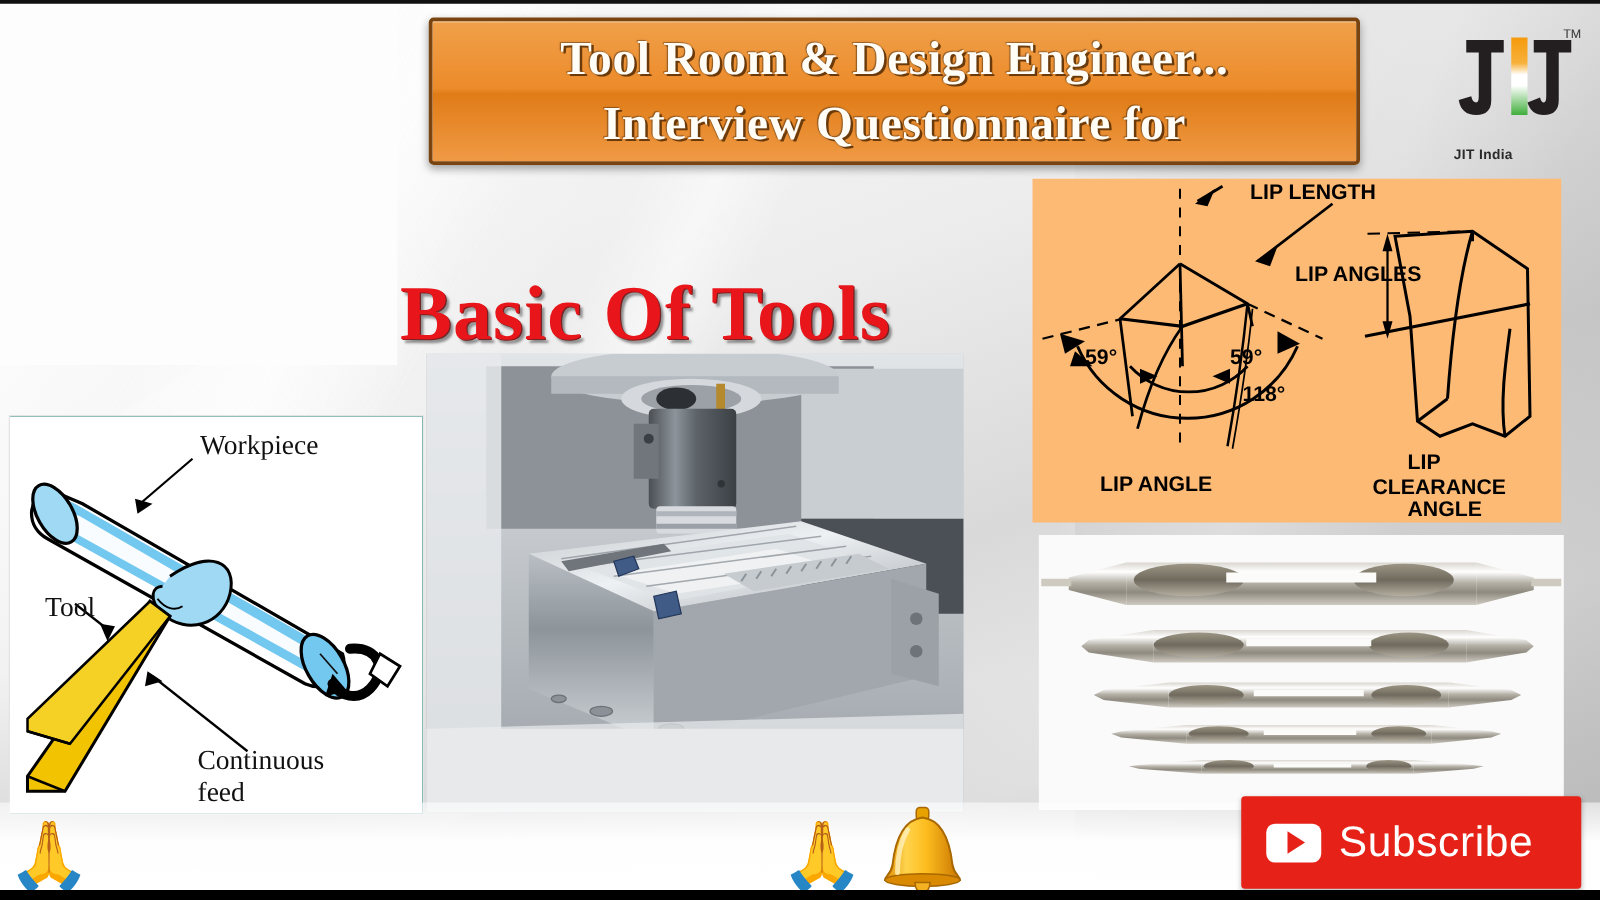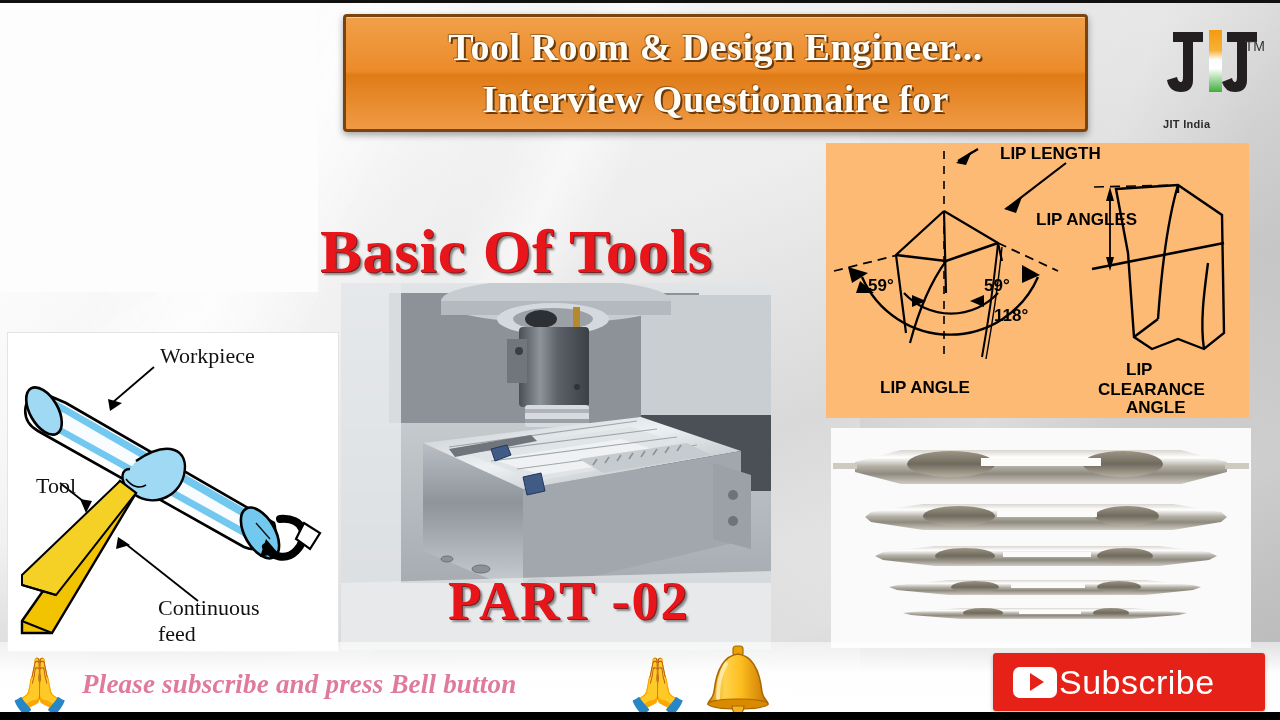--- a/index.html
+++ b/index.html
@@ -50,21 +50,21 @@
     font-size:38px;
     line-height:52px;
     color:#fffdf6;
     letter-spacing:.5px;
     text-shadow:2px 2px 0 #6a3a0a, -1px -1px 0 rgba(0,0,0,.25), 0 0 2px rgba(0,0,0,.4);
     white-space:nowrap;
   }
 
   
   .logo{ position:absolute; left:1163px; top:18px; width:104px; height:112px; z-index:30; }
-  .logo-tm{ position:absolute; right:2px; top:4px; font-size:14px; color:#333;margin-top:16px; }
+  .logo-tm{ position:absolute; right:2px; top:4px; font-size:10px; color:#333; }
   .logo-cap{ position:absolute; left:0; right:0; bottom:0; text-align:left;
     font-size:11px; font-weight:bold; color:#2a2a2a; letter-spacing:.3px; }
 
   
   .panel{ position:absolute; overflow:hidden; z-index:20; }
 
   
   .mold{ left:0px; top:0px; width:318px; height:292px; }
   .mold-bg{ position:absolute; inset:0; background:#fdfdfd; }
   
@@ -98,23 +98,23 @@
   .pray2{ left:624px; bottom:8px; }
   .bellwrap{ left:700px; bottom:4px; }
   .bell-svg{ display:block; }
   .sub-text{
     position:absolute; left:82px; bottom:20px;
     font-family:"Liberation Serif", serif;
     font-style:italic; font-weight:bold;
     font-size:27px; color:#e07a9b; letter-spacing:.2px; white-space:nowrap;
   }
   .yt-btn{
-    position:absolute; right:15px; bottom:9px; width:272px; height:58px;
+    position:absolute; right:15px; bottom:9px; width:272px; height:74px;
     background:#e62117; border-radius:3px;
-    display:flex; align-items:center; gap:2px; padding-left:20px;
+    display:flex; align-items:center; gap:14px; padding-left:20px;
     box-shadow:0 2px 4px rgba(0,0,0,.25);
   }
   .yt-play{ width:44px; height:31px; background:#fff; border-radius:7px;
     display:flex; align-items:center; justify-content:center; flex:none; }
   .yt-tri{ width:0; height:0; border-left:14px solid #e62117;
     border-top:9px solid transparent; border-bottom:9px solid transparent; margin-left:3px; }
   .yt-label{ color:#fff; font-size:34px; font-weight:normal; letter-spacing:.5px;
     font-family:"Liberation Sans", sans-serif; }
 </style>
 </head>
@@ -542,21 +542,20 @@
       <g fill="#6d7378">
         <circle cx="392" cy="212" r="5"></circle>
           <circle cx="392" cy="238" r="5"></circle>
       </g>
 
       <rect x="0" y="300" width="430" height="67" fill="#dfe2e5"></rect>
       <path d="M0,300 L430,288 L430,367 L0,367 Z" fill="#e9ecee" opacity=".7"></path>
     </svg>
   </div>
 
-  <div class="red-head part-02">PART -02</div>
 
   <div class="footer">
     <div class="footer-bg"></div>
 
     <span class="emoji pray1">🙏</span>
     <span class="emoji pray2">🙏</span>
 
     <div class="emoji bellwrap">
       <svg class="bell-svg" width="76" height="72" viewBox="0 0 76 72">
         <defs>
@@ -568,21 +567,20 @@
           </linearGradient>
         </defs>
         <rect x="33" y="2" width="10" height="10" rx="3" fill="#e8a200" stroke="#a96800" stroke-width="1.2"></rect>
         <path d="M38,10 C22,12 16,30 14,48 C13,55 8,57 8,60 L68,60 C68,57 63,55 62,48 C60,30 54,12 38,10 Z" fill="url(#bellg)" stroke="#a96800" stroke-width="1.6"></path>
         <ellipse cx="38" cy="60" rx="30" ry="5" fill="#d98a00" stroke="#a96800" stroke-width="1.2"></ellipse>
         <path d="M32,62 C32,68 36,71 38,71 C40,71 44,68 44,62 Z" fill="#f4b223" stroke="#a96800" stroke-width="1.2"></path>
         <path d="M26,20 C20,30 18,44 18,54" stroke="#fff0bd" stroke-width="4" fill="none" opacity=".8" stroke-linecap="round"></path>
       </svg>
     </div>
 
-    <div class="sub-text">Please subscribe and press Bell button</div>
 
     <div class="yt-btn">
       <span class="yt-play">
         <span class="yt-tri"></span>
       </span>
       <span class="yt-label">Subscribe</span>
     </div>
   </div>
 
   <div class="edge-top"></div>

